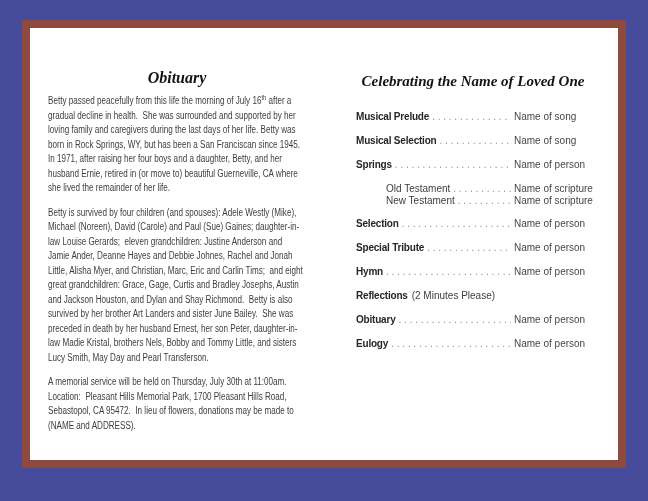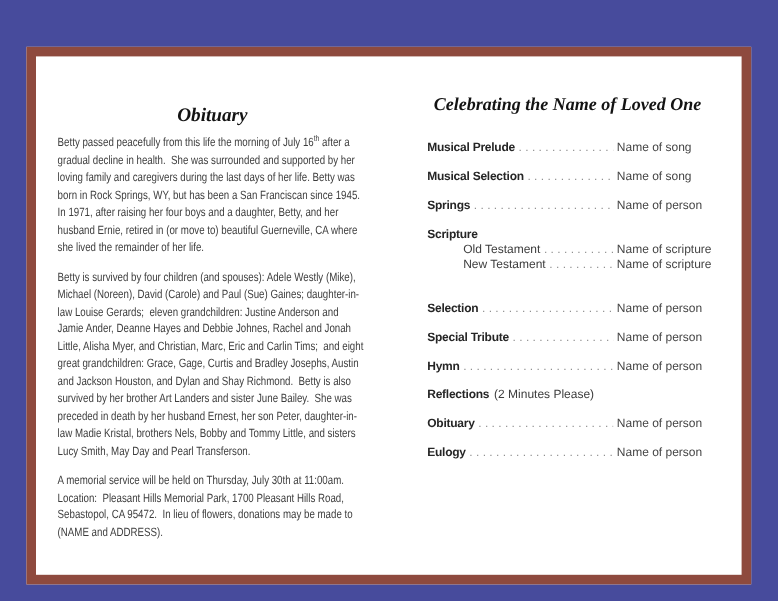--- a/index.html
+++ b/index.html
@@ -2,28 +2,28 @@
 <html><head>
 <meta charset="utf-8">
 <style>
   html,body{margin:0;padding:0;}
   body{
     width:648px;height:501px;position:relative;overflow:hidden;
     background:#474b9c;
     font-family:"Liberation Sans",sans-serif;
   }
   .paper{
-    position:absolute;left:22px;top:39px;
+    position:absolute;left:22px;top:20px;
     width:588px;height:432px;
     background:#ffffff;border:8px solid #8e4a3e;
     display:flex;
   }
   .col{width:294px;box-sizing:border-box;}
   .col.left{padding:41px 18px 0 18px;}
-  .col.right{padding:33px 28px 0 32px;}
+  .col.right{padding:45px 28px 0 32px;}
   .serif-title{
     font-family:"Liberation Serif",serif;
     font-style:italic;font-weight:bold;
     color:#131313;text-align:center;margin:0;
   }
   .col.left .serif-title{font-size:16px;margin-bottom:7px;}
   .col.right .serif-title{font-size:15px;margin-bottom:21px;white-space:nowrap;}
   .body-wrap{
     width:318px;transform:scaleX(0.81);transform-origin:0 0;
   }
@@ -35,21 +35,21 @@
   .order{font-size:10px;color:#2b2b2b;}
   .row{display:flex;align-items:baseline;margin-bottom:13px;}
   .row.tight{margin-bottom:2px;}
   .lbl{font-weight:bold;color:#262626;white-space:nowrap;letter-spacing:-0.2px;}
   .dots{
     flex:1;overflow:hidden;white-space:nowrap;
     color:#8f8f8f;margin:0 3px;
   }
   .val{flex:0 0 76px;width:76px;color:#464646;white-space:nowrap;}
   .subrow{display:flex;align-items:baseline;margin:0 0 1px 30px;}
-  .subrow.last{margin-bottom:26px;}
+  .subrow.last{margin-bottom:12px;}
   .sublbl{font-weight:normal;color:#3d3d3d;white-space:nowrap;}
   .note{font-weight:normal;color:#3d3d3d;margin-left:4px;white-space:nowrap;}
 </style>
 </head>
 <body>
 
 <div class="paper">
 
   <div class="col left">
     <h1 class="serif-title">Obituary</h1>
@@ -79,23 +79,20 @@
         <span class="dots">. . . . . . . . . . . . . . . . . . . . . . . . . . . . . . . . . . . . . . . . . . . . . . . . . . . . . . . . . . . .</span>
         <span class="val">Name of song</span>
       </div>
 
       <div class="row">
         <span class="lbl">Springs</span>
         <span class="dots">. . . . . . . . . . . . . . . . . . . . . . . . . . . . . . . . . . . . . . . . . . . . . . . . . . . . . . . . . . . .</span>
         <span class="val">Name of person</span>
       </div>
 
-      <div class="row tight">
-        <span class="lbl">Scripture</span>
-      </div>
       <div class="subrow">
         <span class="sublbl">Old Testament</span>
         <span class="dots">. . . . . . . . . . . . . . . . . . . . . . . . . . . . . . . . . . . . . . . . . . . . . . . . . . . . . . . . . . . .</span>
         <span class="val">Name of scripture</span>
       </div>
       <div class="subrow last">
         <span class="sublbl">New Testament</span>
         <span class="dots">. . . . . . . . . . . . . . . . . . . . . . . . . . . . . . . . . . . . . . . . . . . . . . . . . . . . . . . . . . . .</span>
         <span class="val">Name of scripture</span>
       </div>

